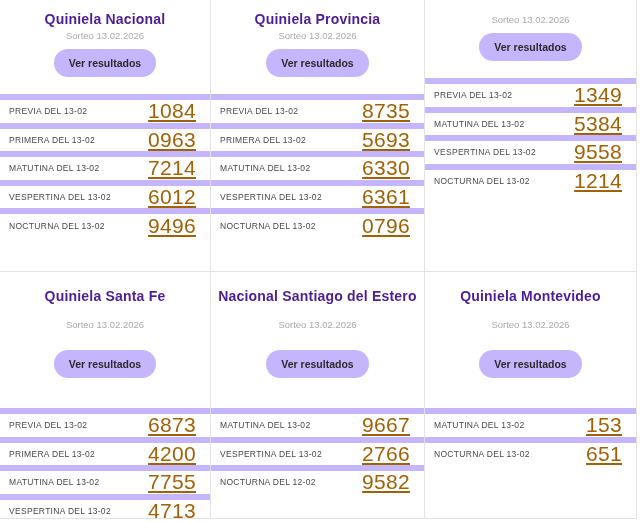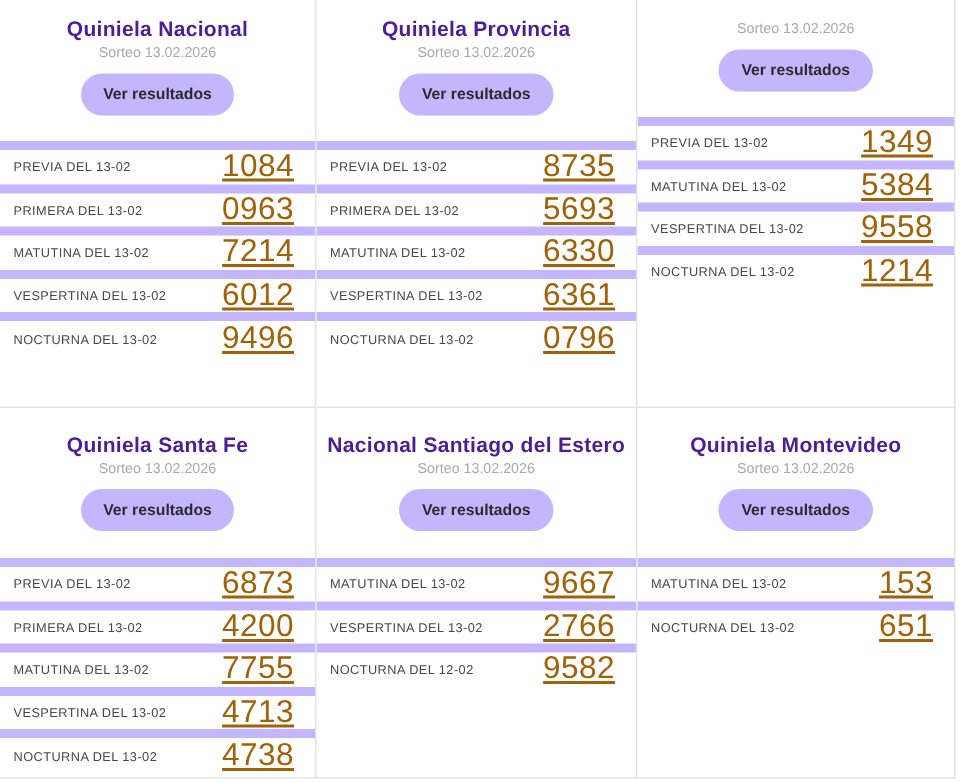--- a/index.html
+++ b/index.html
@@ -25,21 +25,21 @@
   .cell.r1 { height: 272px; }
   .cell.r2 { height: 247px; }
   .card {
     display: flex;
     flex-direction: column;
     text-align: center;
     padding-top: 11px;
     height: 100%;
     box-sizing: border-box;
   }
-  .cell.r2 .card { padding-top: 16px; }
+  .cell.r2 .card { padding-top: 16px; gap: 12px; }
   .card-title {
     font-size: 14px;
     font-weight: bold;
     color: #4c1d95;
     letter-spacing: 0.2px;
     line-height: 16px;
   }
   .card-subtitle {
     font-size: 9.5px;
     color: #a9a9a9;

